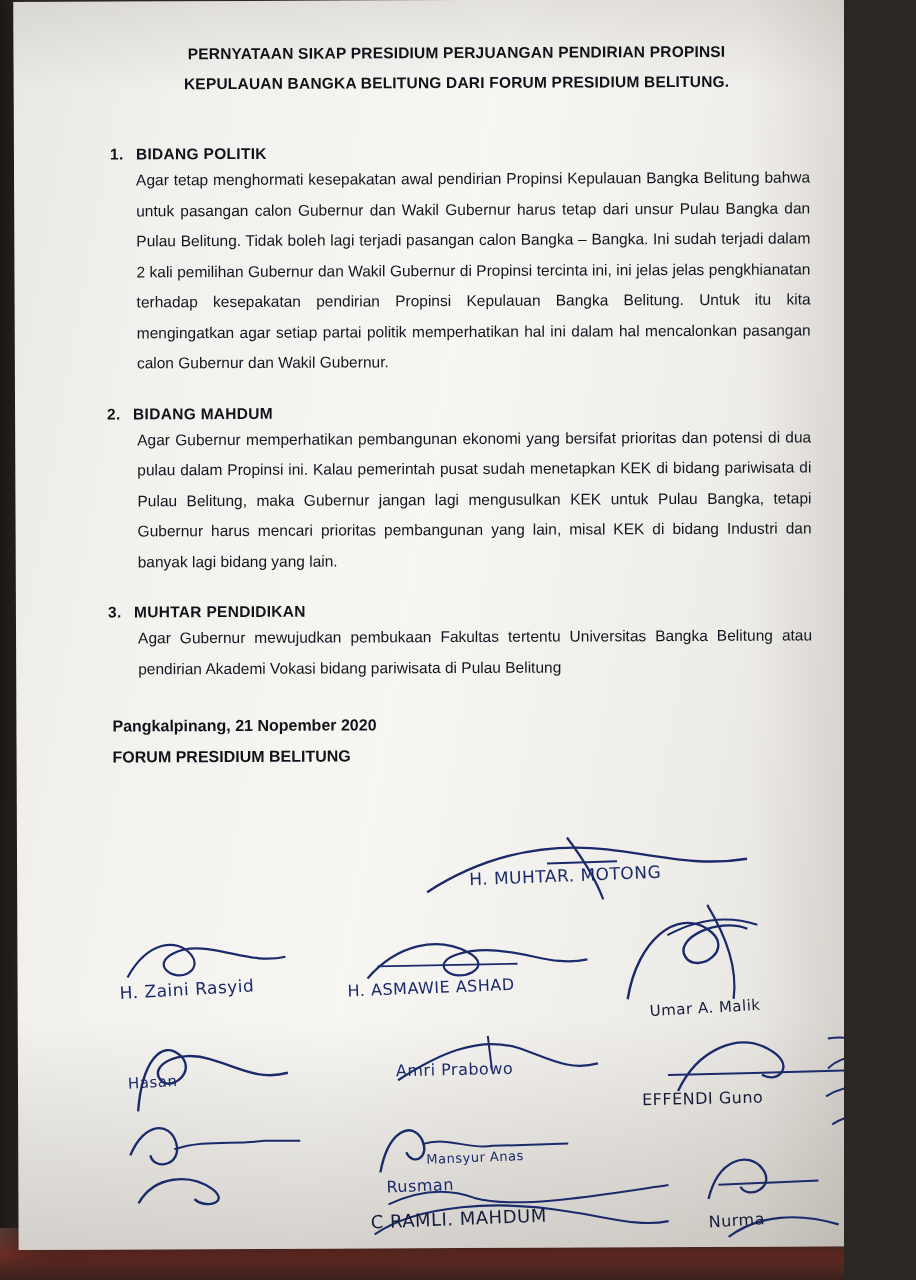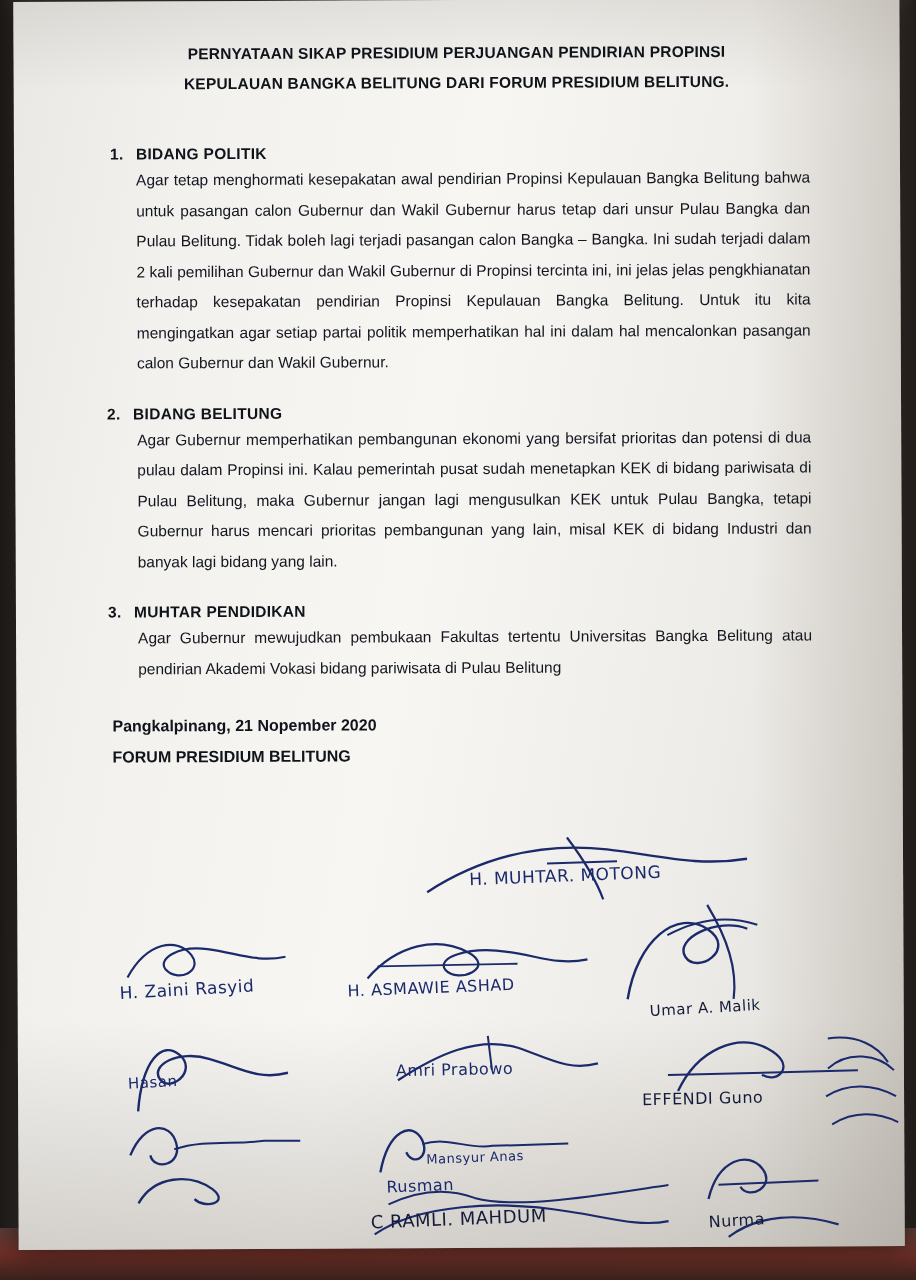--- a/index.html
+++ b/index.html
@@ -8,21 +8,21 @@
   }
   body {
     width: 916px;
     height: 1280px;
     background: #2b2724;
     font-family: "Liberation Sans", sans-serif;
     overflow: hidden;
   }
   .photo {
     position: relative;
-    width: 916px;
+    width: 844px;
     height: 1280px;
     background: linear-gradient(105deg, #3a332e 0%, #4a4039 40%, #5a4a40 100%);
     overflow: hidden;
   }
   
   .desk-left {
     position: absolute;
     left: 0; top: 0;
     width: 30px; height: 1280px;
     background: linear-gradient(90deg, #1d1a18 0%, #403731 100%);
@@ -175,21 +175,21 @@
         <div class="section-heading">
           <span class="section-num">1.</span>
           <span>BIDANG POLITIK</span>
         </div>
         <div class="section-body">Agar tetap menghormati kesepakatan awal pendirian Propinsi Kepulauan Bangka Belitung bahwa untuk pasangan calon Gubernur dan Wakil Gubernur harus tetap dari unsur Pulau Bangka dan Pulau Belitung. Tidak boleh lagi terjadi pasangan calon Bangka – Bangka. Ini sudah terjadi dalam 2 kali pemilihan Gubernur dan Wakil Gubernur di Propinsi tercinta ini, ini jelas jelas pengkhianatan terhadap kesepakatan pendirian Propinsi Kepulauan Bangka Belitung. Untuk itu kita mengingatkan agar setiap partai politik memperhatikan hal ini dalam hal mencalonkan pasangan calon Gubernur dan Wakil Gubernur.</div>
       </div>
 
       <div class="section sec2">
         <div class="section-heading">
           <span class="section-num">2.</span>
-          <span>BIDANG BELITUNG</span>
+          <span>BIDANG MAHDUM</span>
         </div>
         <div class="section-body">Agar Gubernur memperhatikan pembangunan ekonomi yang bersifat prioritas dan potensi di dua pulau dalam Propinsi ini. Kalau pemerintah pusat sudah menetapkan KEK di bidang pariwisata di Pulau Belitung, maka Gubernur jangan lagi mengusulkan KEK untuk Pulau Bangka, tetapi Gubernur harus mencari prioritas pembangunan yang lain, misal KEK di bidang Industri dan banyak lagi bidang yang lain.</div>
       </div>
 
       <div class="section sec3">
         <div class="section-heading">
           <span class="section-num">3.</span>
           <span>MUHTAR PENDIDIKAN</span>
         </div>
         <div class="section-body">Agar Gubernur mewujudkan pembukaan Fakultas tertentu Universitas Bangka Belitung atau pendirian Akademi Vokasi bidang pariwisata di Pulau Belitung</div>

